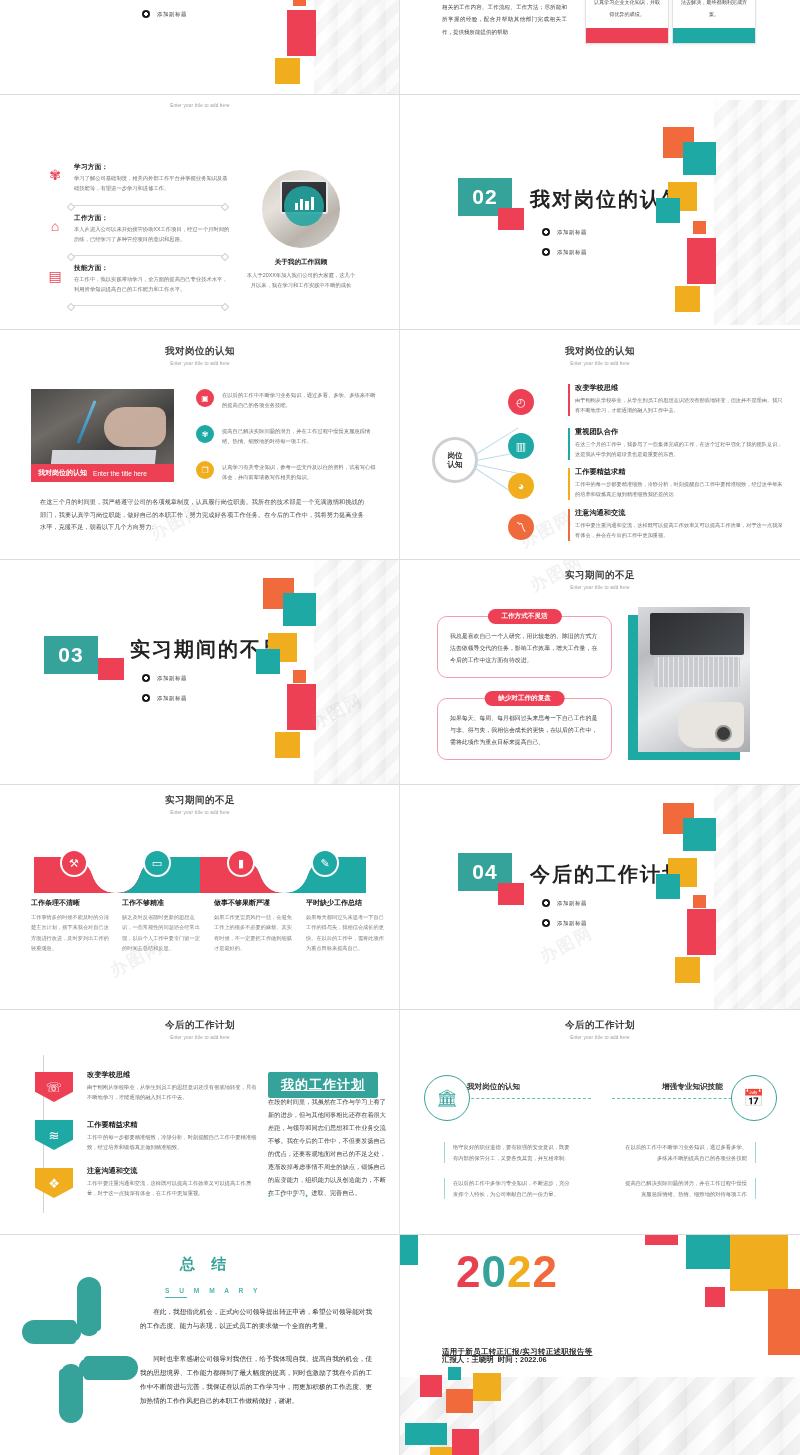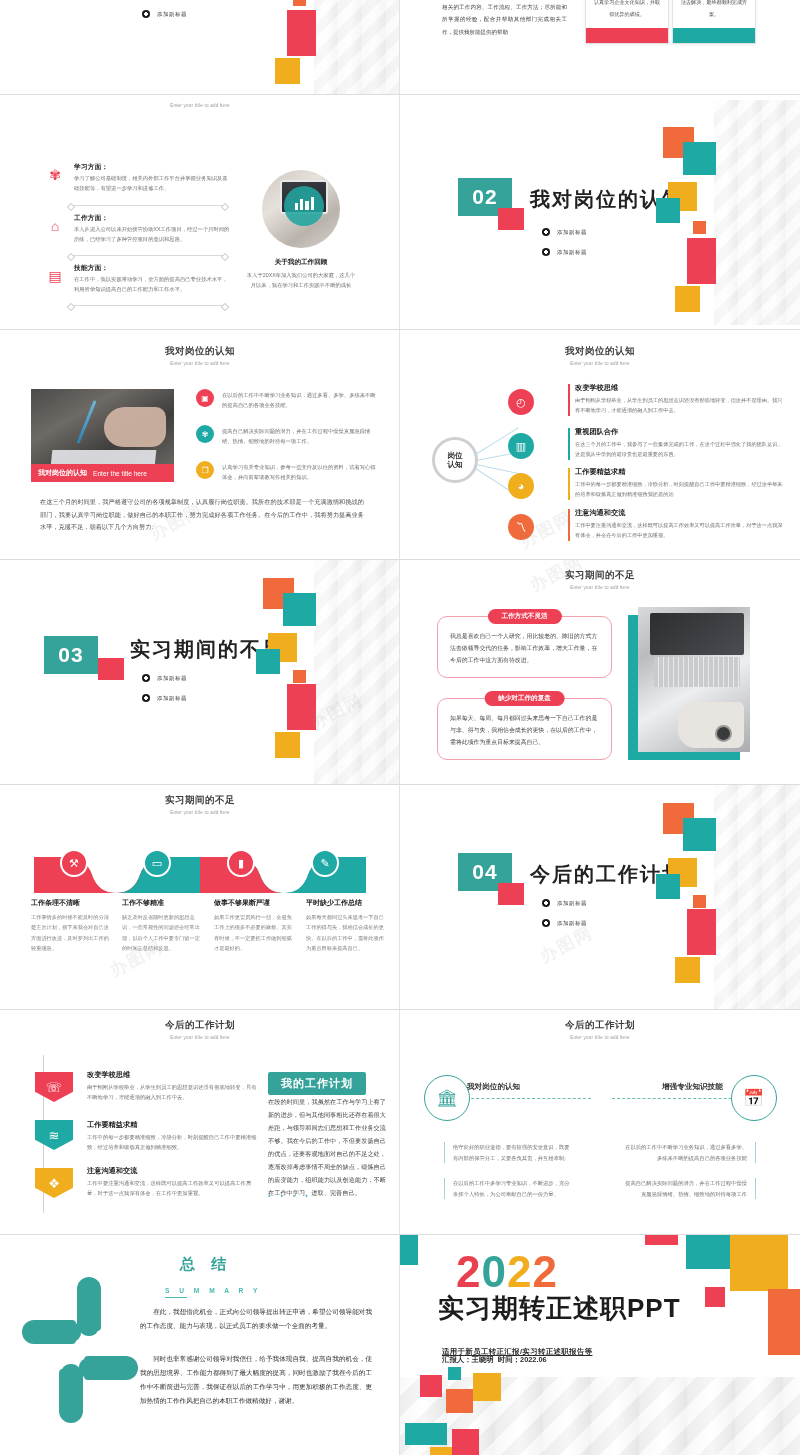--- a/index.html
+++ b/index.html
@@ -119,22 +119,22 @@
   .s9-col { position:absolute; width:82px; }
   .s9-h { font-size:7px; font-weight:bold; color:#222; }
   .s9-p { font-size:5.2px; color:#7b7b7b; line-height:2.0; margin-top:4px; }
 
   
   .s11-spine { position:absolute; left:43px; width:1px; background:#d2d2d2; }
   .shield { position:absolute; width:38px; height:30px; color:#fff; display:flex; align-items:center; justify-content:center; font-size:13px;
     clip-path: polygon(0 0,100% 0,100% 66%,50% 100%,0 66%); }
   .s11-h { font-size:7.2px; font-weight:bold; color:#222; }
   .s11-p { font-size:5.3px; color:#6f6f6f; line-height:1.95; margin-top:2px; }
-  .plan-pill { position:absolute; background:var(--teal); color:#fff; font-size:11px; font-weight:bold;
-    padding:4px 13px; border-radius:2px; letter-spacing:1px; }
+  .plan-pill { position:absolute; background:var(--teal); color:#fff; font-size:13px; font-weight:bold;
+    padding:4px 13px; border-radius:2px; letter-spacing:1px;text-decoration:underline; }
   .plan-body { position:absolute; font-size:6.2px; color:#3f3f3f; line-height:2.1; text-align:justify; }
   .dots { position:absolute; color:#53b9cf; font-size:7px; letter-spacing:4px; }
 
   
   .s12-ring { position:absolute; width:46px; height:46px; border-radius:50%; border:1.6px solid var(--teal);
     display:flex; align-items:center; justify-content:center; color:var(--teal); font-size:17px; background:#fff; }
   .s12-core { position:absolute; width:72px; height:72px; border-radius:50%; background:var(--red); color:#fff;
     display:flex; flex-direction:column; align-items:center; justify-content:center; line-height:1.35; font-size:8.4px; font-weight:bold; }
   .s12-dash { position:absolute; height:1px; border-top:1.4px dashed var(--teal); opacity:.75; }
   .s12-lbl { position:absolute; font-size:7.6px; font-weight:bold; color:#333; }
@@ -546,21 +546,20 @@
       <div class="deco" style="left:48px; top:132px; width:13px; height:13px; background:var(--teal2);"></div>
       <div class="deco" style="left:73px; top:138px; width:28px; height:28px; background:var(--yellow);"></div>
       <div class="deco" style="left:46px; top:154px; width:27px; height:24px; background:var(--orange);"></div>
       <div class="deco" style="left:5px; top:188px; width:42px; height:22px; background:var(--teal2);"></div>
       <div class="deco" style="left:52px; top:194px; width:27px; height:26px; background:var(--red);"></div>
       <div class="deco" style="left:30px; top:212px; width:22px; height:16px; background:var(--yellow);"></div>
 
       <div class="cov-year" style="position:absolute;left:56px;top:16px;">
         <span>2</span><span>0</span><span>2</span><span>2</span>
       </div>
-      <div class="cov-h1" style="position:absolute;left:38px;top:58px;">实习期转正述职PPT</div>
       <div class="cov-s1" style="position:absolute;left:42px;top:100px;text-decoration:underline;">适用于新员工转正汇报/实习转正述职报告等</div>
       <div style="position:absolute;left:42px;top:120px;font-size:7.4px;font-weight:bold;color:#2b2b2b;">
         <span>汇报人：</span><span>王晓明</span>&nbsp;&nbsp;<span>时间：</span><span>2022.06</span>
       </div>
     </div>
   </div>
 
 </div>
 
 </body></html>

